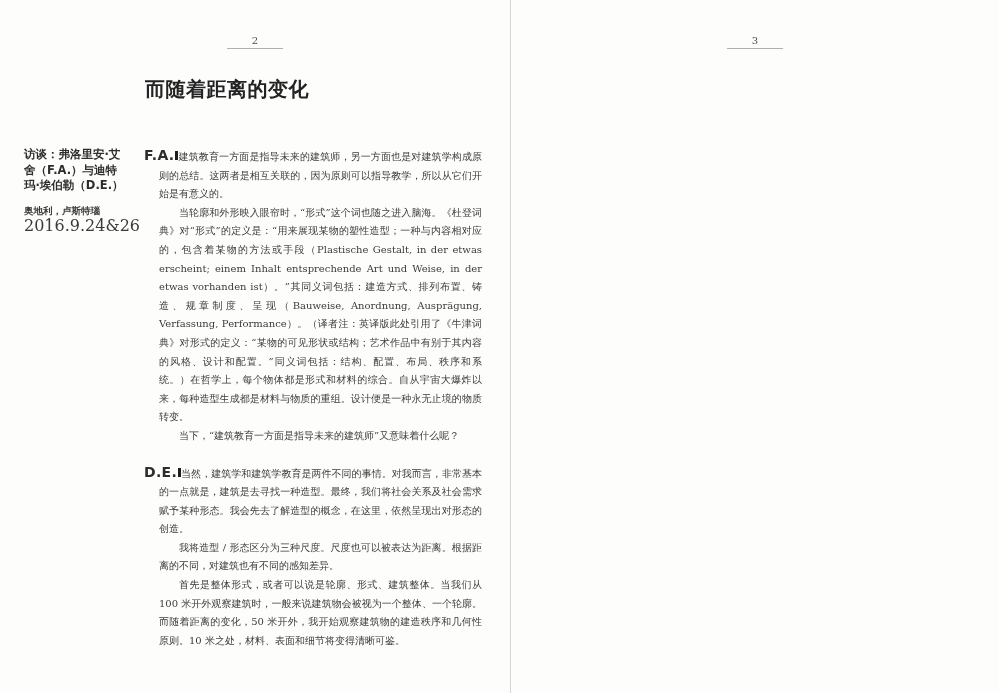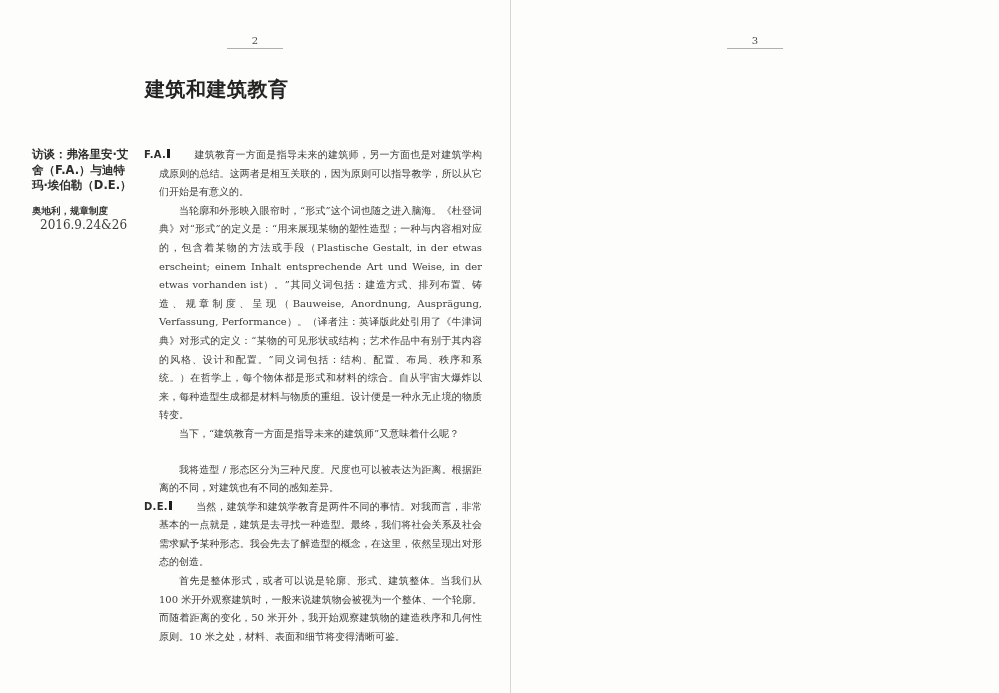--- a/index.html
+++ b/index.html
@@ -21,83 +21,83 @@
   .pagenum {
     display:inline-block; width:56px; text-align:center;
     font-size:10px; color:#4a4a4a;
     border-bottom:1px solid #b3b0ac; padding-bottom:2px;
   }
   .title {
     position:absolute; left:145px; top:76px; margin:0;
     font-size:20px; font-weight:bold; letter-spacing:0.5px; color:#232323;
     font-family:"DejaVu Serif","Liberation Serif",serif;
   }
-  .sidebar { position:absolute; left:32px; top:147px; width:114px; }
+  .sidebar { position:absolute; left:24px; top:147px; width:114px; }
   .interviewers {
     font-family:"DejaVu Sans","Liberation Sans",sans-serif;
     font-weight:bold; font-size:11.5px; line-height:15.5px;
     color:#2d2d2d; white-space:pre-line;
   }
   .place {
     margin-top:10px;
     font-family:"DejaVu Sans","Liberation Sans",sans-serif;
     font-weight:bold; font-size:9.5px; line-height:13px; color:#3a3a3a;
   }
   .date {
-    margin-top:2px; margin-left:8px;
-    font-size:12px; line-height:13px; color:#3a3a3a;
+    margin-top:2px; 
+    font-size:16px; line-height:13px; color:#3a3a3a;
   }
   .column { position:absolute; }
   .col-left  { left:159px; top:146px; width:323px; }
   .para {
     margin:0; font-size:10px; line-height:18.6px;
     text-align:justify; color:#3b3b3b;
   }
   .para.indent { text-indent:20px; }
   .spk {
     font-family:"DejaVu Sans","Liberation Sans",sans-serif;
-    font-weight:bold; font-size:10px; letter-spacing:0.3px; color:#2d2d2d;
-    margin-left:-15px; margin-right:24px; white-space:nowrap;
+    font-weight:bold; font-size:14px; letter-spacing:0.3px; color:#2d2d2d;
+    margin-left:-15px; margin-right:0; white-space:nowrap;
   }
   .bar {
     display:inline-block; width:3px; height:9px;
     background:#1d1d1d; margin-left:1px;
   }
   .col-left .speech + .speech { margin-top:17px; }
 </style>
 </head>
 <body>
 
 <div class="spread">
 
   <section class="page left">
     <div class="pagehead">
       <span class="pagenum">2</span>
     </div>
 
-    <h1 class="title">建筑和建筑教育</h1>
+    <h1 class="title">而随着距离的变化</h1>
 
     <aside class="sidebar">
       <div class="interviewers">访谈：弗洛里安·艾
 舍（F.A.）与迪特
 玛·埃伯勒（D.E.）</div>
-      <div class="place">奥地利，规章制度</div>
+      <div class="place">奥地利，卢斯特瑙</div>
       <div class="date">2016.9.24&amp;26</div>
     </aside>
 
     <div class="column col-left">
       <div class="speech">
         <p class="para lead"><span class="spk"><span>F.A.</span><span class="bar"></span></span><span>建筑教育一方面是指导未来的建筑师，另一方面也是对建筑学构成原则的总结。这两者是相互关联的，因为原则可以指导教学，所以从它们开始是有意义的。</span></p>
         <p class="para indent">当轮廓和外形映入眼帘时，“形式”这个词也随之进入脑海。《杜登词典》对“形式”的定义是：“用来展现某物的塑性造型；一种与内容相对应的，包含着某物的方法或手段（Plastische Gestalt, in der etwas erscheint; einem Inhalt entsprechende Art und Weise, in der etwas vorhanden ist）。”其同义词包括：建造方式、排列布置、铸造、规章制度、呈现（Bauweise, Anordnung, Ausprägung, Verfassung, Performance）。（译者注：英译版此处引用了《牛津词典》对形式的定义：“某物的可见形状或结构；艺术作品中有别于其内容的风格、设计和配置。”同义词包括：结构、配置、布局、秩序和系统。）在哲学上，每个物体都是形式和材料的综合。自从宇宙大爆炸以来，每种造型生成都是材料与物质的重组。设计便是一种永无止境的物质转变。</p>
         <p class="para indent">当下，“建筑教育一方面是指导未来的建筑师”又意味着什么呢？</p>
       </div>
 
       <div class="speech">
+        <p class="para lead"><span class="spk"><span>D.E.</span><span class="bar"></span></span><span>当然，建筑学和建筑学教育是两件不同的事情。对我而言，非常基本的一点就是，建筑是去寻找一种造型。最终，我们将社会关系及社会需求赋予某种形态。我会先去了解造型的概念，在这里，依然呈现出对形态的创造。</span></p>
         <p class="para indent">我将造型 / 形态区分为三种尺度。尺度也可以被表达为距离。根据距离的不同，对建筑也有不同的感知差异。</p>
-        <p class="para lead"><span class="spk"><span>D.E.</span><span class="bar"></span></span><span>当然，建筑学和建筑学教育是两件不同的事情。对我而言，非常基本的一点就是，建筑是去寻找一种造型。最终，我们将社会关系及社会需求赋予某种形态。我会先去了解造型的概念，在这里，依然呈现出对形态的创造。</span></p>
         <p class="para indent">首先是整体形式，或者可以说是轮廓、形式、建筑整体。当我们从 100 米开外观察建筑时，一般来说建筑物会被视为一个整体、一个轮廓。而随着距离的变化，50 米开外，我开始观察建筑物的建造秩序和几何性原则。10 米之处，材料、表面和细节将变得清晰可鉴。</p>
 
       </div>
     </div>
   </section>
 
   <div class="gutter"></div>
 
   <section class="page right">
     <div class="pagehead">

